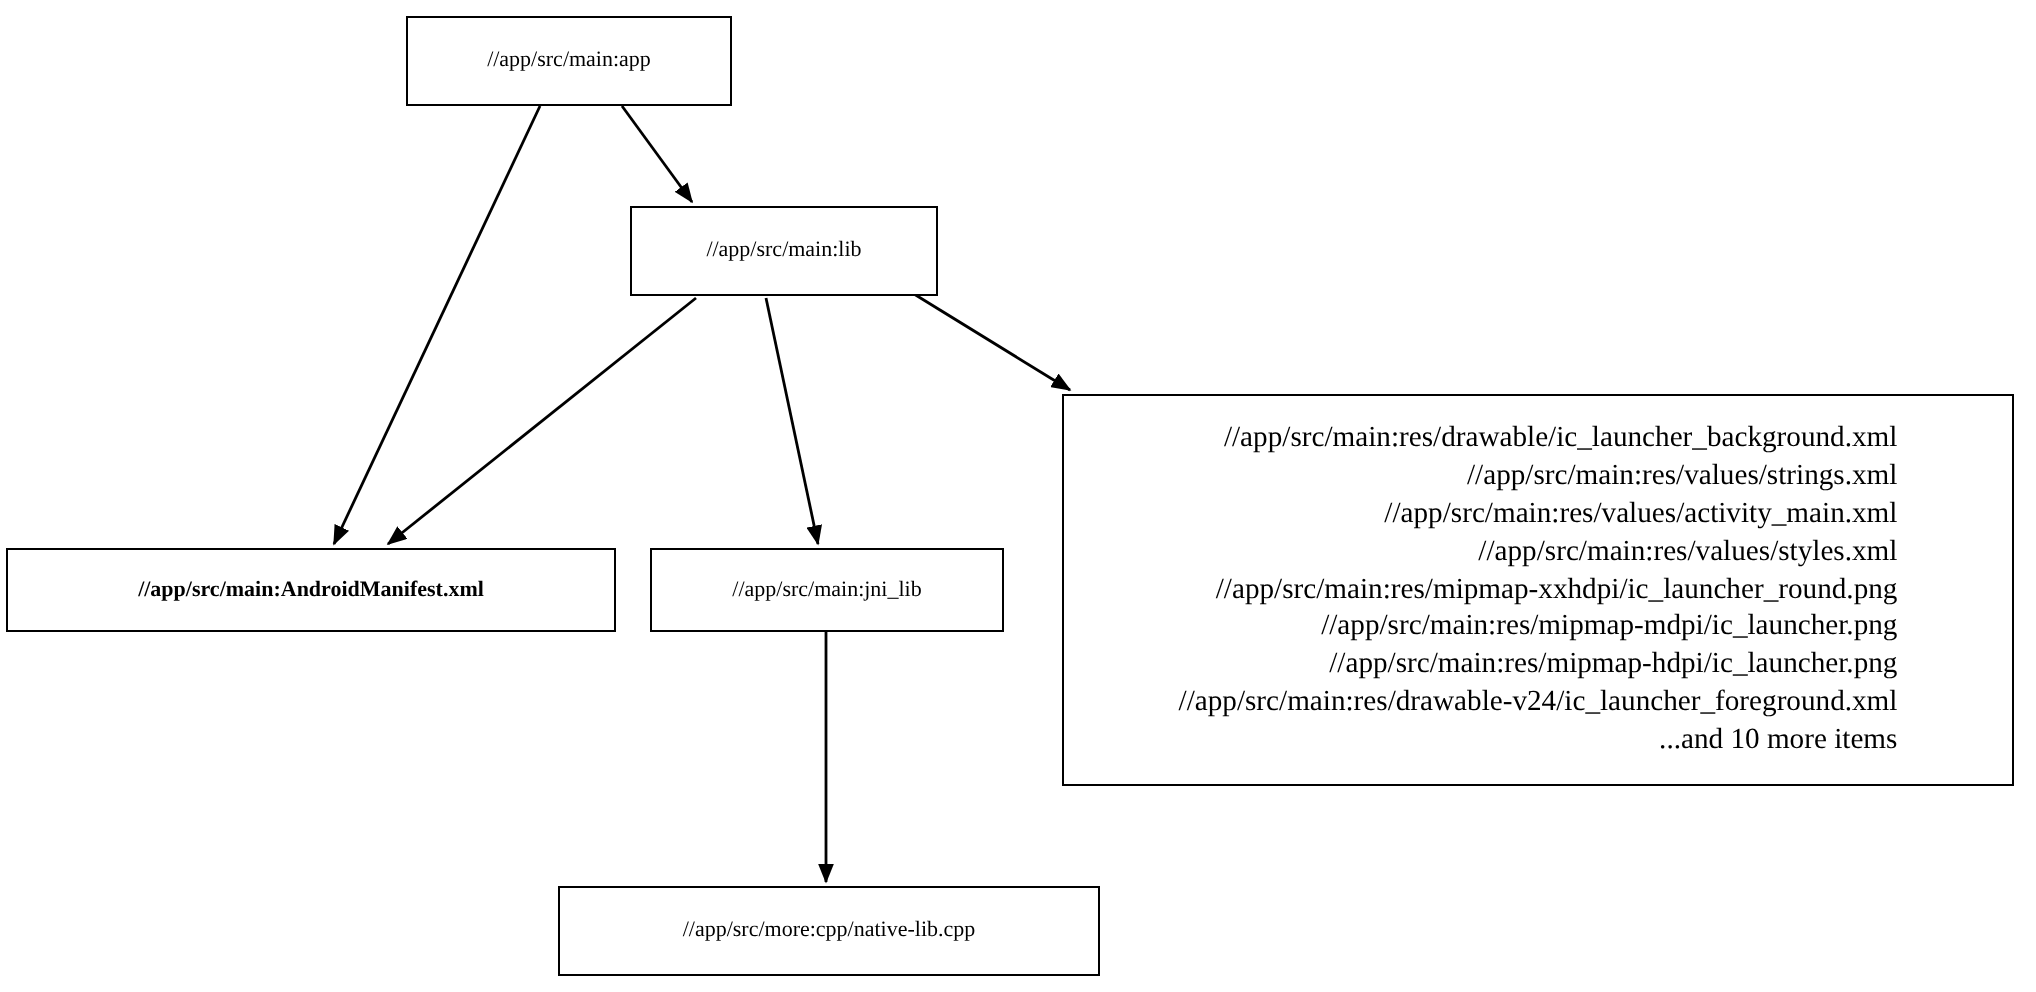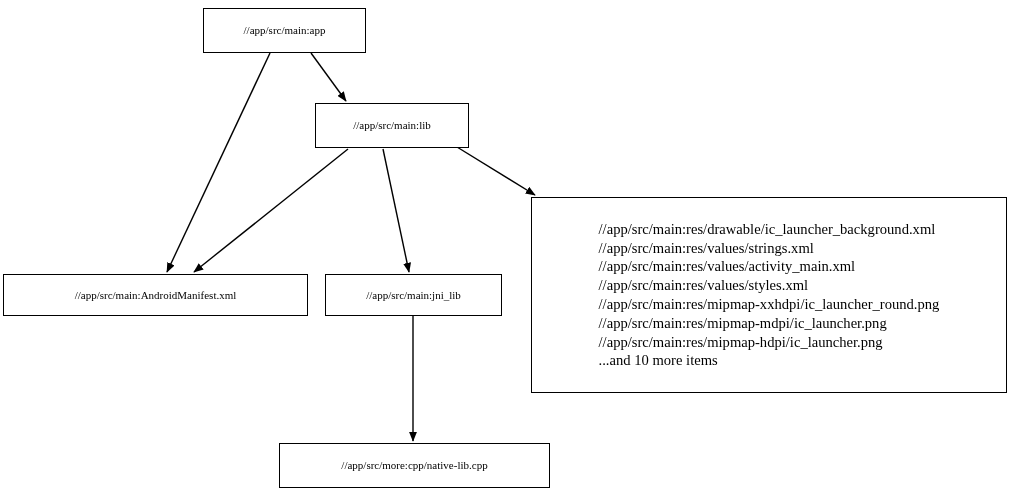--- a/index.html
+++ b/index.html
@@ -37,36 +37,36 @@
     white-space: nowrap;
   }
   .node-label {
     font-size: 11px;
     line-height: 1.0;
     color: #000000;
   }
   
   #node-app      { left: 203px; top: 8px;   width: 163px; height: 45px; }
   #node-lib      { left: 303px; top: 103px; width: 154px; height: 45px; margin-left: 12px; }
-  #node-manifest { left: 3px;   top: 274px; width: 305px; height: 42px; }
+  #node-manifest { left: 3px;   top: 274px; width: 305px; height: 42px; font-weight: bold; }
   #node-jnilib   { left: 325px; top: 274px; width: 177px; height: 42px; }
   #node-nativelib{ left: 279px; top: 443px; width: 271px; height: 45px; }
 
   
   #node-res {
     left: 531px;
     top: 197px;
     width: 476px;
     height: 196px;
     align-items: center;
     justify-content: center;
   }
   #node-res .multiline {
     display: block;
-    text-align: left;
+    text-align: right;
     font-size: 14.6px;
     line-height: 18.8px;
     white-space: nowrap;
   }
   #node-res .multiline .res-line {
     display: block;
   }
 </style>
 </head>
 <body>
@@ -115,17 +115,18 @@
 
   <div class="node" id="node-res">
     <span class="multiline" id="res-lines">
         <span class="res-line">//app/src/main:res/drawable/ic_launcher_background.xml</span>
         <span class="res-line">//app/src/main:res/values/strings.xml</span>
         <span class="res-line">//app/src/main:res/values/activity_main.xml</span>
         <span class="res-line">//app/src/main:res/values/styles.xml</span>
         <span class="res-line">//app/src/main:res/mipmap-xxhdpi/ic_launcher_round.png</span>
         <span class="res-line">//app/src/main:res/mipmap-mdpi/ic_launcher.png</span>
         <span class="res-line">//app/src/main:res/mipmap-hdpi/ic_launcher.png</span>
+        <span class="res-line">//app/src/main:res/drawable-v24/ic_launcher_foreground.xml</span>
         <span class="res-line">...and 10 more items</span>
       </span>
   </div>
 
 </div>
 
 </body></html>

